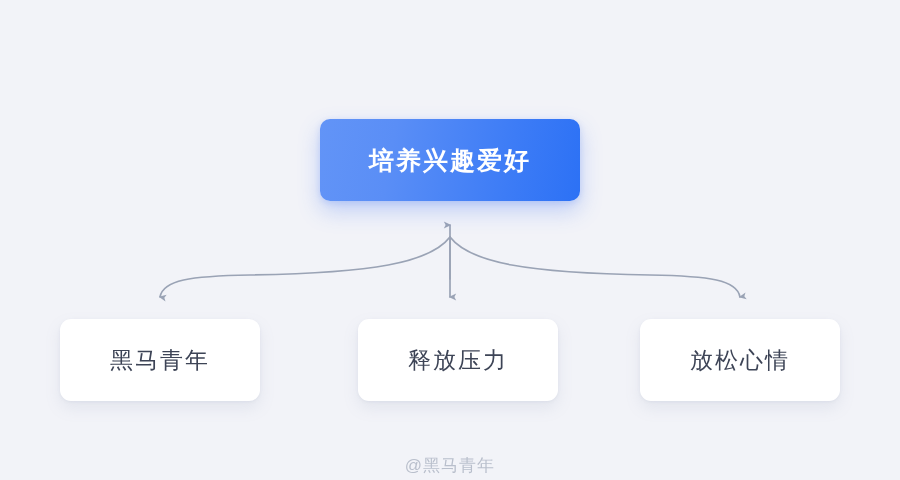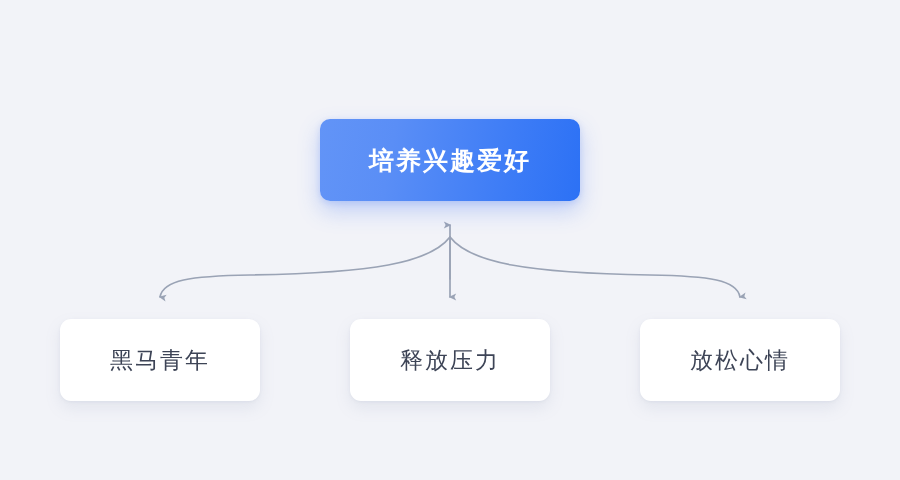--- a/index.html
+++ b/index.html
@@ -60,21 +60,21 @@
     width: 200px;
     height: 82px;
     background: #ffffff;
     border-radius: 11px;
     box-shadow: 0 7px 16px rgba(125,137,170,0.13), 0 1px 3px rgba(125,137,170,0.10);
     display: flex;
     align-items: center;
     justify-content: center;
   }
   .leaf-card.pos-0 { left: 60px; }
-  .leaf-card.pos-1 { left: 350px; }
+  .leaf-card.pos-1 { left: 358px; }
   .leaf-card.pos-2 { left: 640px; }
   .leaf-label {
     color: #3d4456;
     font-size: 23px;
     font-weight: 400;
     letter-spacing: 2px;
     line-height: 1;
     white-space: nowrap;
   }
 
@@ -124,14 +124,15 @@
   </div>
 
   <div class="leaf-card pos-1">
     <span class="leaf-label">释放压力</span>
   </div>
 
   <div class="leaf-card pos-2">
     <span class="leaf-label">放松心情</span>
   </div>
 
+  <div class="watermark">@黑马青年</div>
 
 </div>
 
 </body></html>

